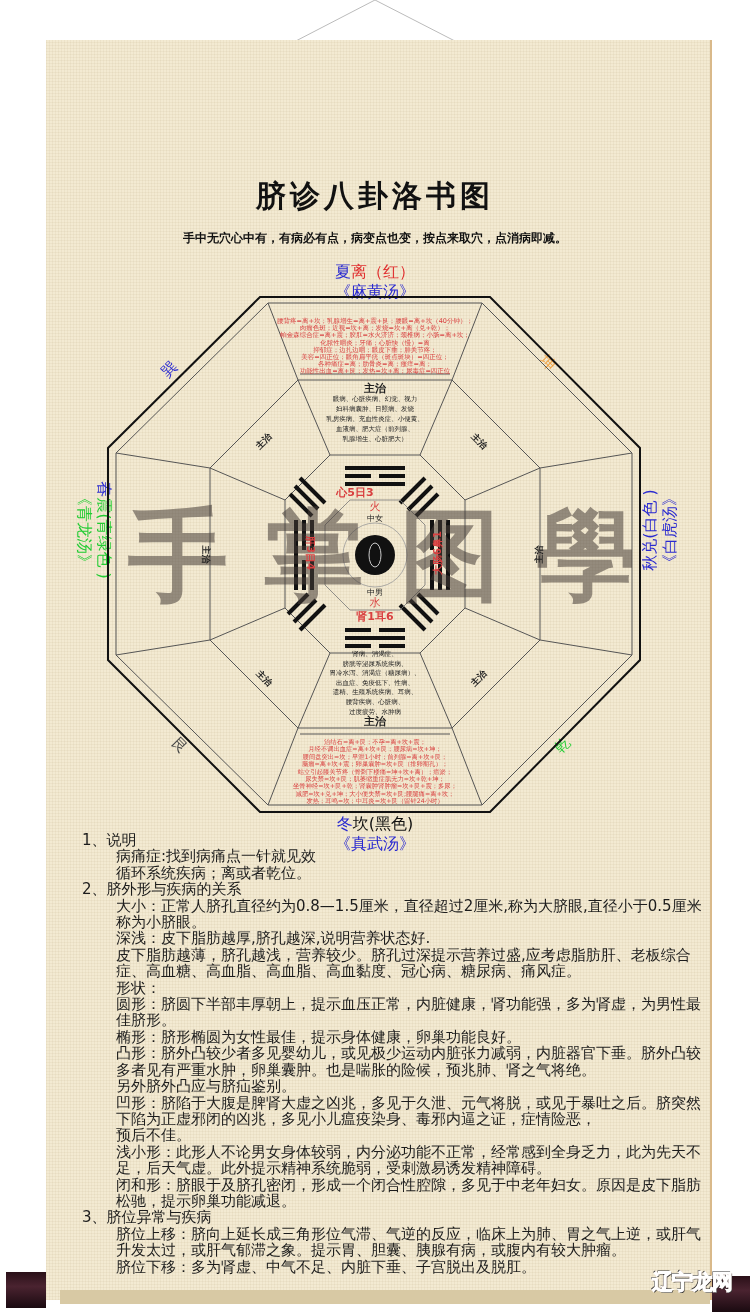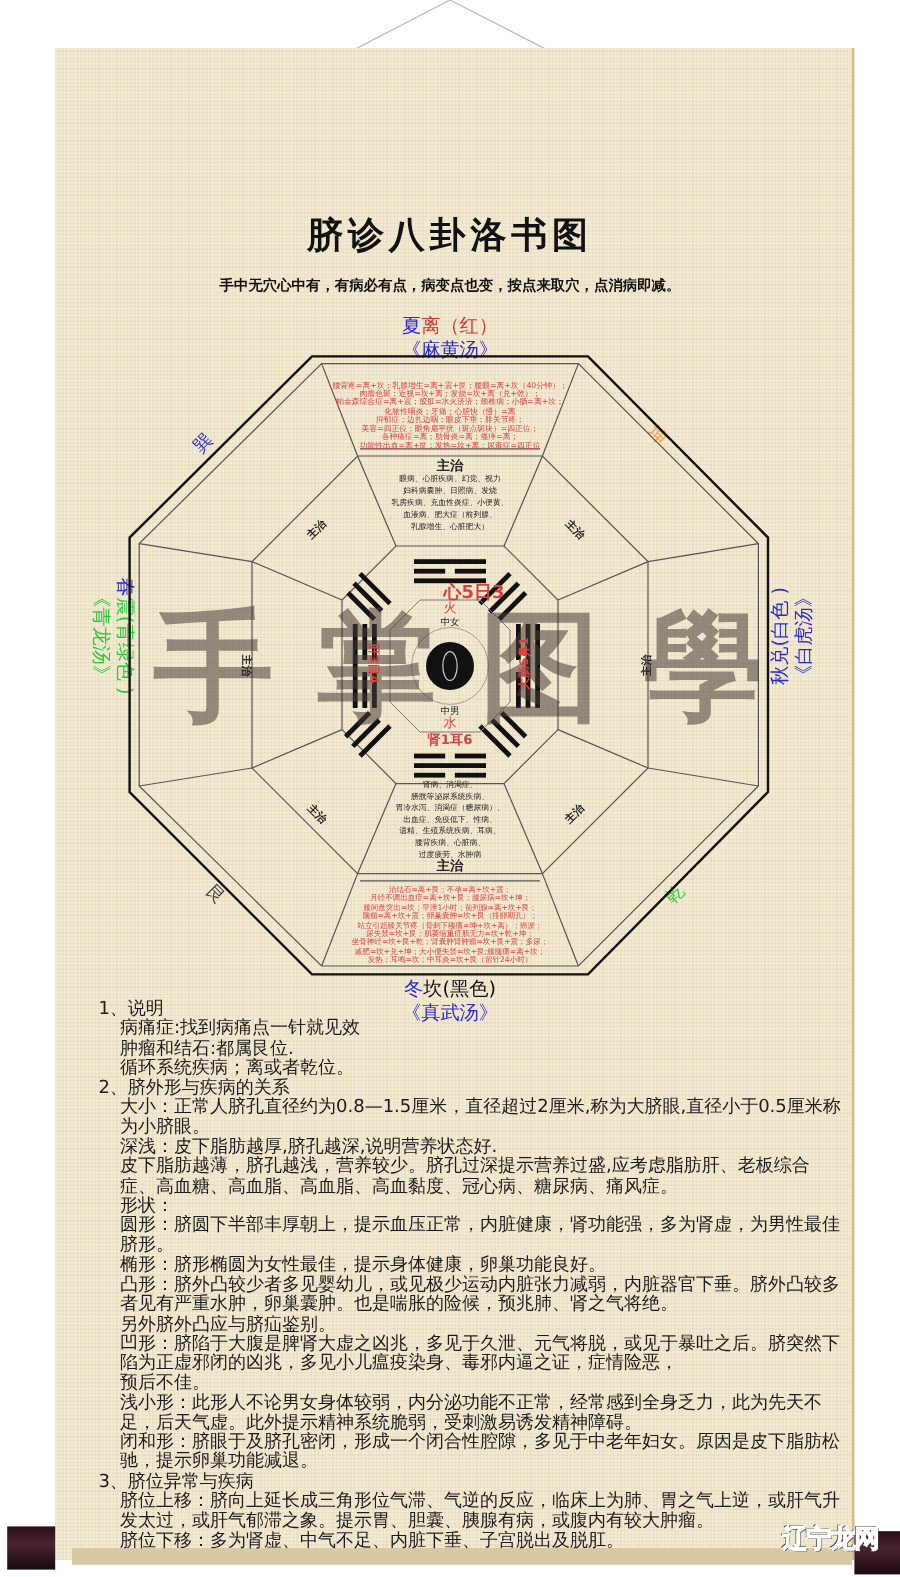--- a/index.html
+++ b/index.html
@@ -35,21 +35,21 @@
 
   .diagram { position: absolute; left: 0; top: 0; width: 750px; height: 1314px; }
 
   .tri { position: absolute; font-size: 15px; }
 
   .text-block {
     position: absolute; left: 82px; top: 832px; width: 620px;
     font-family: "DejaVu Sans", sans-serif; font-size: 15px; line-height: 16.4px; color: #1c1c1c;
   }
   .text-block .sec { margin-left: 0; }
-  .text-block .line { margin-left: 18px; }
+  .text-block .line { margin-left: 34px; }
 
   .watermark {
     position: absolute; left: 652px; top: 1268px;
     font-family: "DejaVu Sans", sans-serif; font-weight: bold; font-size: 21px;
     color: #e8471c; -webkit-text-stroke: 1px #ffffff; letter-spacing: -1px;
     text-shadow: 1px 1px 0 #333, -1px -1px 0 #333;
   }
 
   .zone-text {
     position: absolute; font-size: 7px; line-height: 10px; text-align: center; color: #d94040;
@@ -168,21 +168,21 @@
 
   <polygon points="350,500 400,500 425,525 425,585 400,610 350,610 325,585 325,525" fill="none" stroke="#777" stroke-width="0.8"></polygon>
   <circle cx="375" cy="555" r="32" fill="none" stroke="#999" stroke-width="0.8"></circle>
 
   <circle cx="375" cy="555" r="20" fill="#111"></circle>
   <ellipse cx="375" cy="555" rx="6" ry="12" fill="none" stroke="#ccc" stroke-width="1"></ellipse>
 </svg>
 
 <div class="ghost" style="left:128px; top:490px;">手掌图學</div>
 
-<div class="zone-text blue" style="left:360px; top:488px; width:70px; font-size:15px; font-weight:bold;">心5日3</div>
+<div class="zone-text blue" style="left:320px; top:488px; width:70px; font-size:11px; font-weight:bold;">心5日3</div>
 <div class="zone-text blue" style="left:340px; top:612px; width:70px; font-size:11px; font-weight:bold;">肾1耳6</div>
 <div class="zone-text red" style="left:365px; top:502px; width:20px; font-size:11px;">火</div>
 <div class="zone-text red" style="left:365px; top:598px; width:20px; font-size:11px;">水</div>
 <div class="zone-text zone-black" style="left:355px; top:514px; width:40px; font-size:8px;">中女</div>
 <div class="zone-text zone-black" style="left:355px; top:588px; width:40px; font-size:8px;">中男</div>
 <div class="zone-text blue" style="left:280px; top:548px; width:60px; font-size:10px; font-weight:bold; transform:rotate(90deg);">肝3目4</div>
 <div class="zone-text blue" style="left:408px; top:548px; width:60px; font-size:10px; font-weight:bold; transform:rotate(-90deg);">大肠6鼻1</div>
 
 <div class="zone-text" style="left:268px; top:318px; width:214px; font-size:6.5px; line-height:7.2px;">
   <div>腰背疼=离+坎；乳腺增生=离+震+艮；腰眼=离+坎（40分钟）；</div>
@@ -228,21 +228,20 @@
 <div class="zhuzhi" style="position:absolute; left:196px; top:548px; transform:rotate(90deg); font-size:9px;">主治</div>
 <div class="zhuzhi" style="position:absolute; left:530px; top:548px; transform:rotate(-90deg); font-size:9px;">主治</div>
 <div class="zhuzhi" style="position:absolute; left:470px; top:435px; transform:rotate(45deg); font-size:9px;">主治</div>
 <div class="zhuzhi" style="position:absolute; left:470px; top:672px; transform:rotate(-45deg); font-size:9px;">主治</div>
 <div class="zhuzhi" style="position:absolute; left:255px; top:435px; transform:rotate(-45deg); font-size:9px;">主治</div>
 <div class="zhuzhi" style="position:absolute; left:255px; top:672px; transform:rotate(45deg); font-size:9px;">主治</div>
 
 <div class="text-block">
   <div class="sec">1、说明</div>
   <div class="line">病痛症:找到病痛点一针就见效</div>
-  <div class="line">肿瘤和结石:都属艮位.</div>
   <div class="line">循环系统疾病；离或者乾位。</div>
   <div class="sec">2、脐外形与疾病的关系</div>
   <div class="line">大小：正常人脐孔直径约为0.8—1.5厘米，直径超过2厘米,称为大脐眼,直径小于0.5厘米称为小脐眼。</div>
   <div class="line">深浅：皮下脂肪越厚,脐孔越深,说明营养状态好.</div>
   <div class="line">皮下脂肪越薄，脐孔越浅，营养较少。脐孔过深提示营养过盛,应考虑脂肪肝、老板综合症、高血糖、高血脂、高血脂、高血黏度、冠心病、糖尿病、痛风症。</div>
   <div class="line">形状：</div>
   <div class="line">圆形：脐圆下半部丰厚朝上，提示血压正常，内脏健康，肾功能强，多为肾虚，为男性最佳脐形。</div>
   <div class="line">椭形：脐形椭圆为女性最佳，提示身体健康，卵巢功能良好。</div>
   <div class="line">凸形：脐外凸较少者多见婴幼儿，或见极少运动内脏张力减弱，内脏器官下垂。脐外凸较多者见有严重水肿，卵巢囊肿。也是喘胀的险候，预兆肺、肾之气将绝。</div>
   <div class="line">另外脐外凸应与脐疝鉴别。</div>

